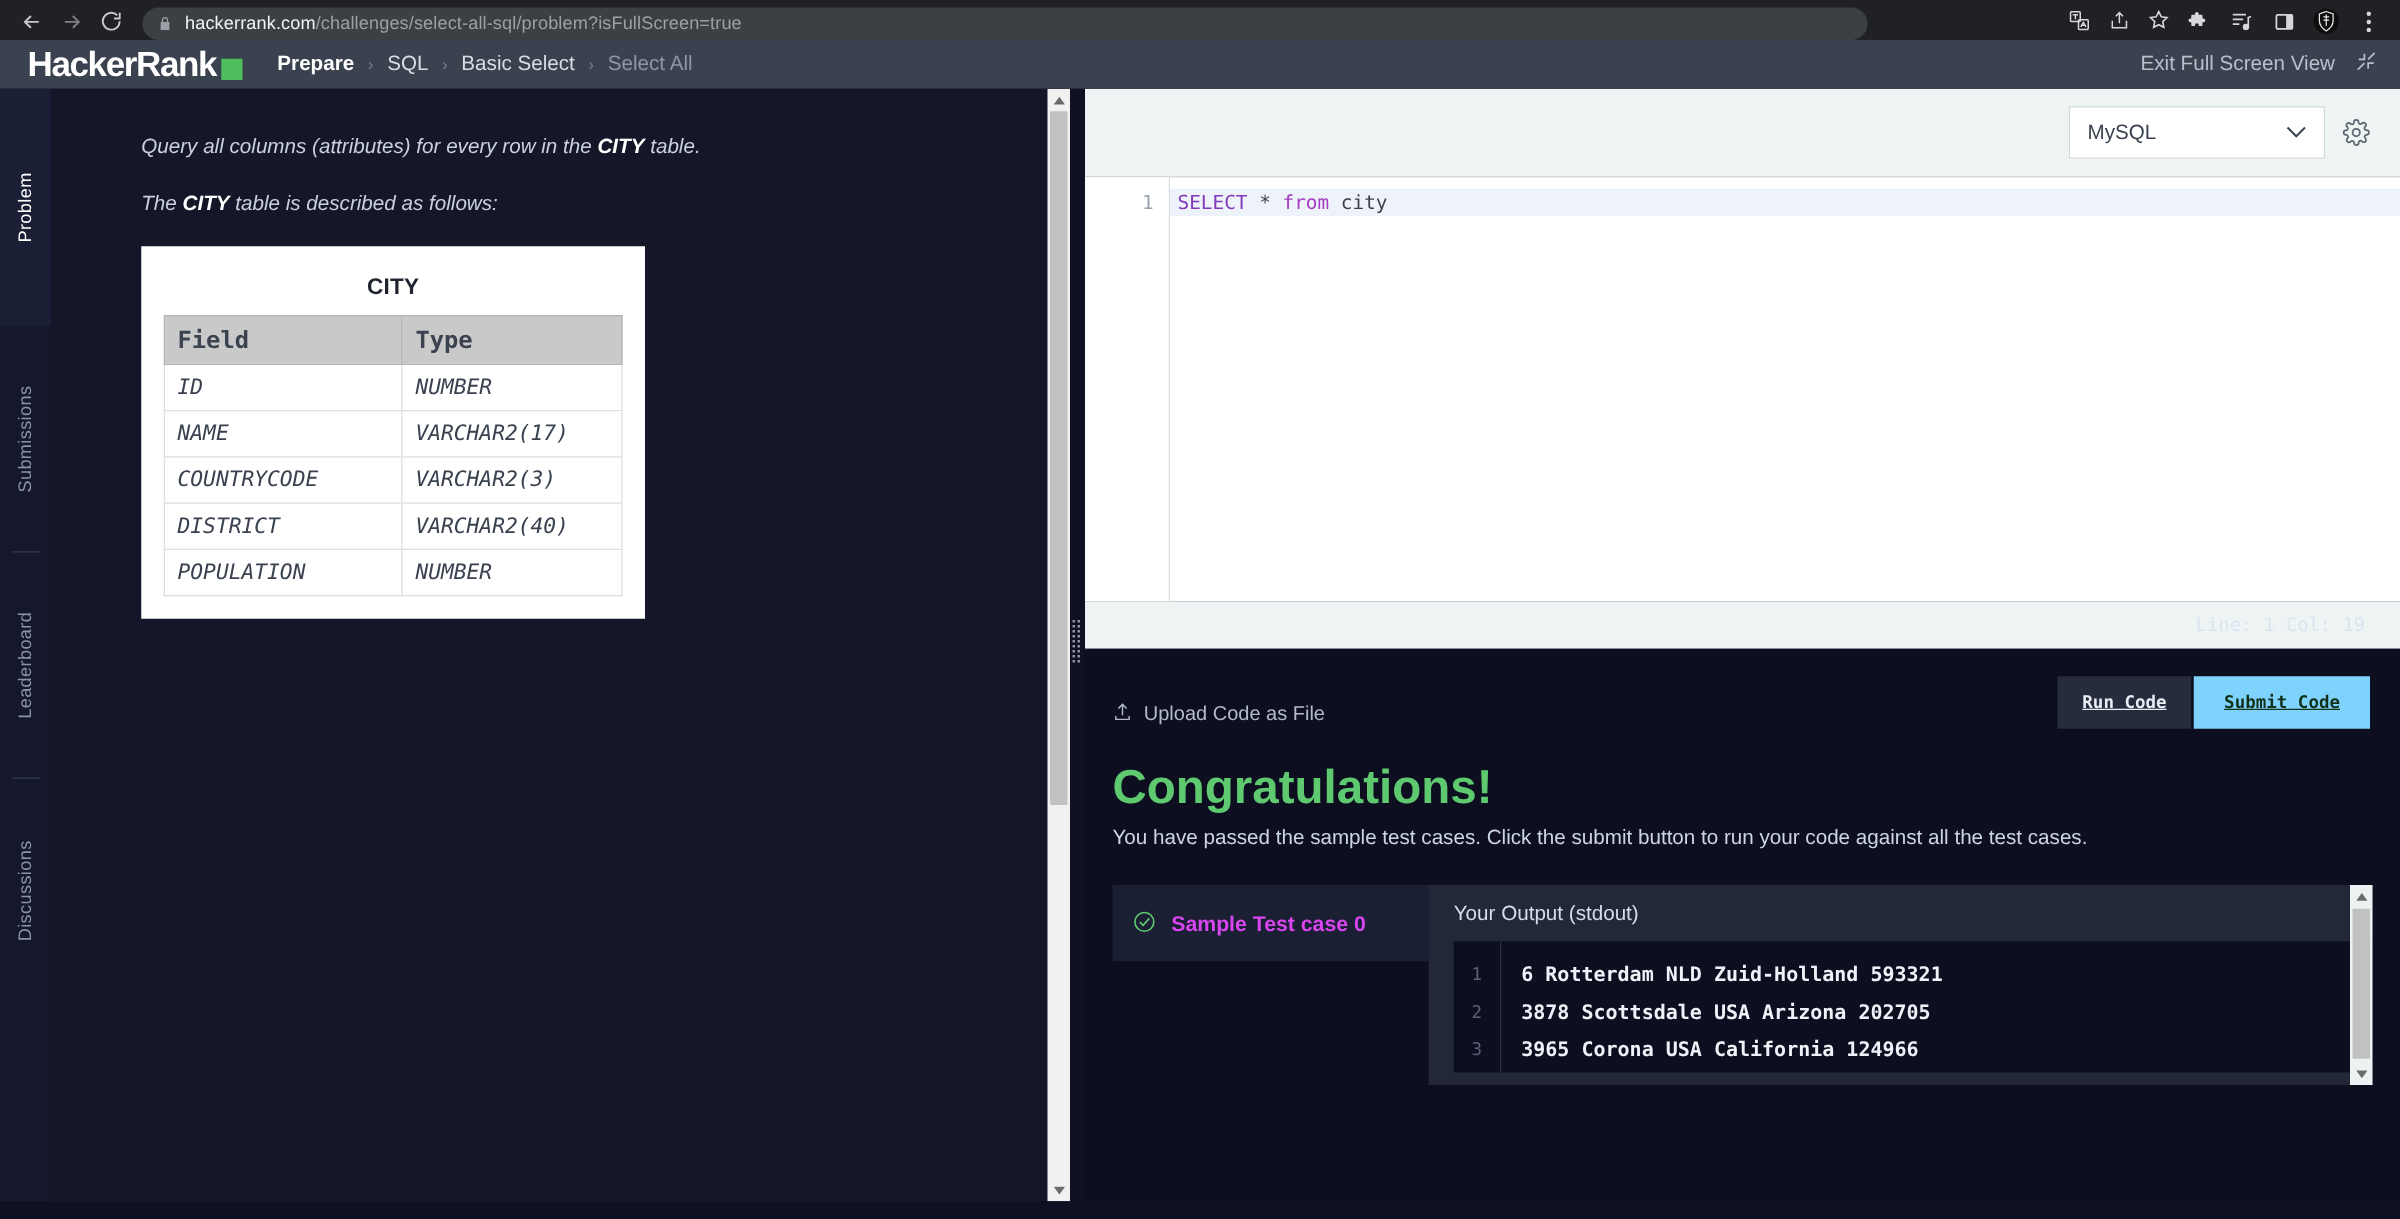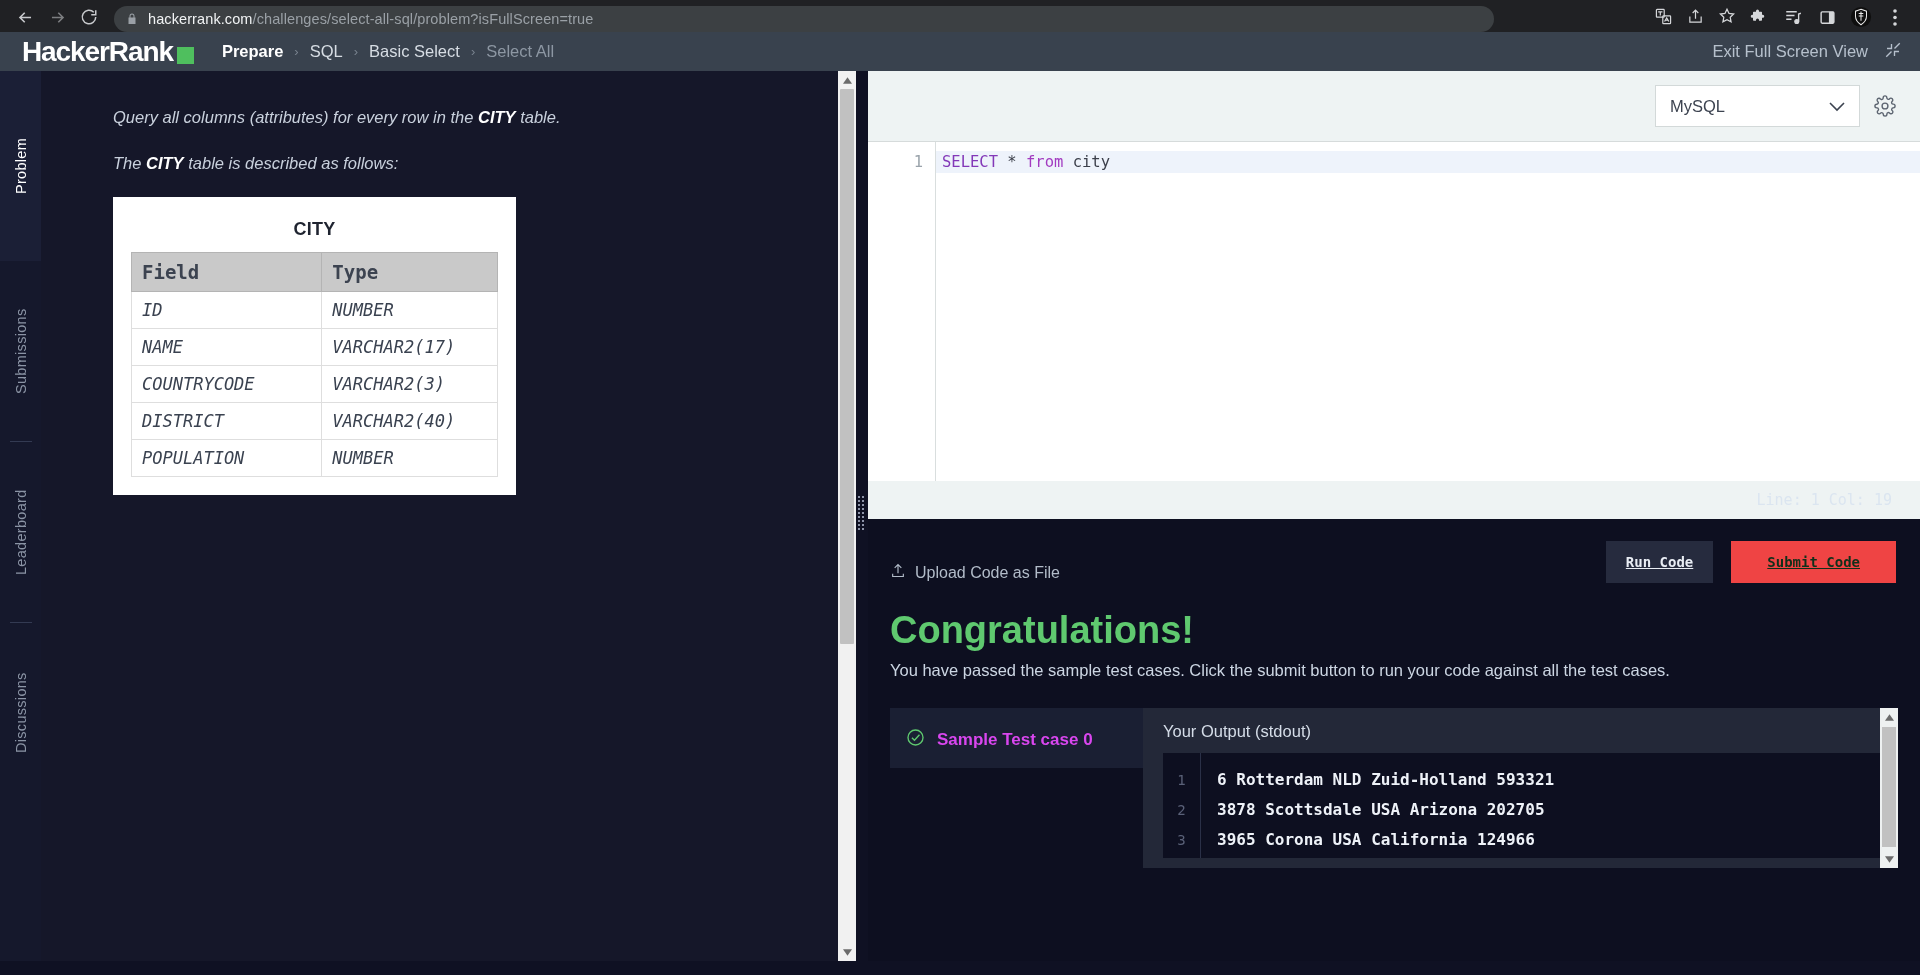--- a/index.html
+++ b/index.html
@@ -182,21 +182,21 @@
   }
   #upload{
     display:flex;align-items:center;gap:9px;color:#b2bcc9;font-size:16px;
   }
   #btns{margin-left:auto;display:flex;align-items:center;gap:2px;}
   .btn{
     font-family:"DejaVu Sans Mono","Liberation Mono",monospace;
     font-size:14px;font-weight:700;padding:13px 20px;border:none;text-decoration:underline;
   }
   #run-btn{background:#262b3e;color:#e9edf4;}
-  #submit-btn{background:#ef4444;color:#10301a;padding:13px 36px;margin-left:16px;}
+  #submit-btn{background:#7dd3fc;color:#10301a;padding:13px 24px;}
 
   #result{padding:6px 24px 0 22px;}
   #congrats{
     color:#5fc96f;font-size:38px;font-weight:700;margin-bottom:9px;
   }
   #congrats-sub{color:#ccd6e3;font-size:16.5px;}
 
   #testcase-area{
     margin:28px 22px 0 22px;display:flex;background:#1a1f33;height:160px;
     position:relative;

